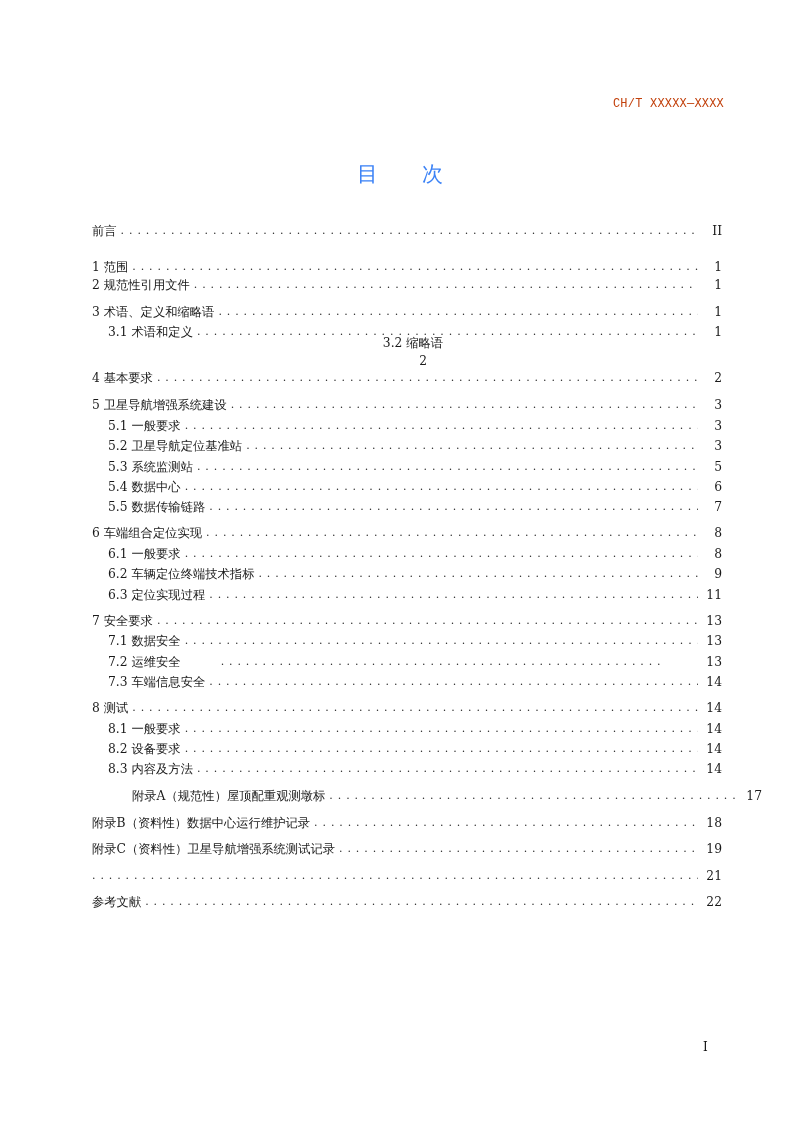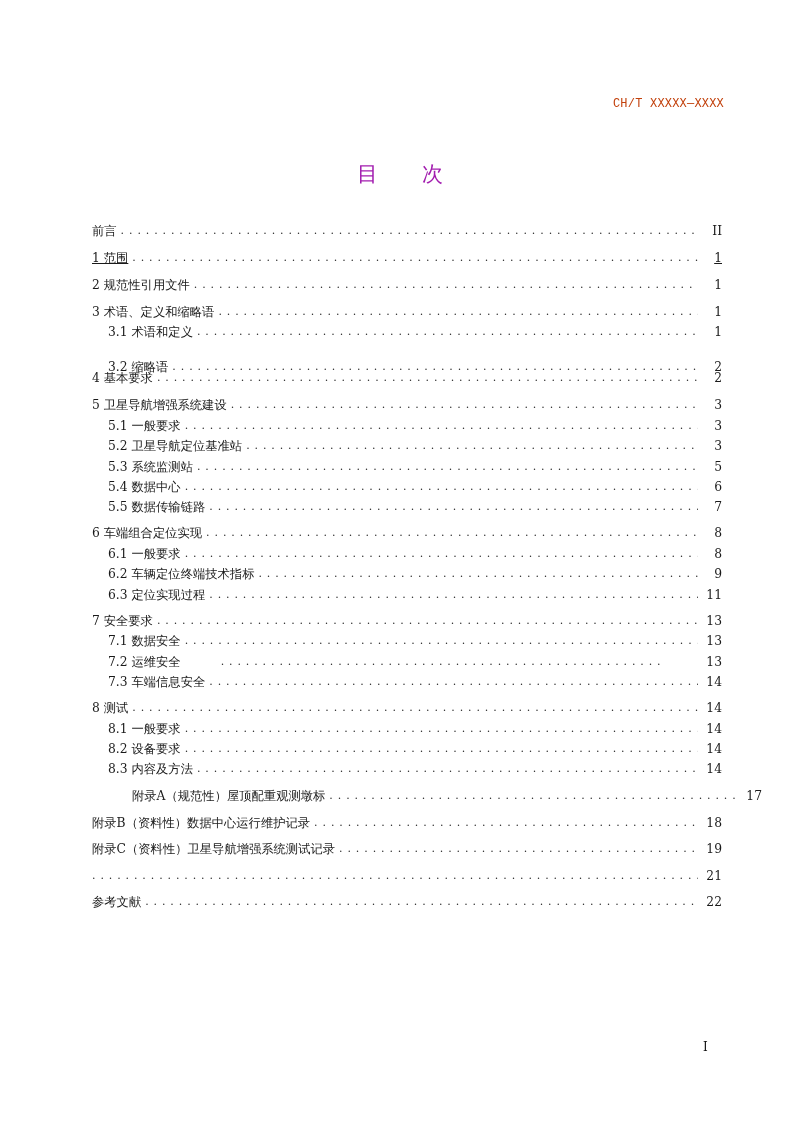--- a/index.html
+++ b/index.html
@@ -1,21 +1,21 @@
 <!DOCTYPE html>
 <html><head>
 <meta charset="utf-8">
 <style>
   html, body { margin: 0; padding: 0; background: #ffffff; }
   body { width: 800px; height: 1132px; position: relative; overflow: hidden;
          font-family: "DejaVu Serif", "Liberation Serif", serif; color: #1a1a1a; }
   .header-code { position: absolute; top: 97px; right: 76px; font-family: "Liberation Mono", "DejaVu Sans Mono", monospace;
                  font-size: 12px; letter-spacing: 0.2px; color: #c2410c; }
   .title { position: absolute; top: 160px; left: 0; width: 800px; text-align: center;
-           font-family: "DejaVu Sans", "Liberation Sans", sans-serif; font-size: 21px; color: #a21caf; }
+           font-family: "DejaVu Sans", "Liberation Sans", sans-serif; font-size: 21px; color: #3b82f6; }
   .title span { display: inline-block; }
   .title .gap { width: 44px; }
   .toc { position: absolute; left: 92px; width: 630px; top: 0; }
   .toc-row { position: absolute; left: 0; width: 630px; height: 18px; display: flex; align-items: center;
              font-size: 12.3px; line-height: 18px; white-space: nowrap; }
   .toc-row.l2 { left: 16px; width: 614px; }
   .toc-label { flex: 0 0 auto; padding-right: 4px; }
   .toc-leader { flex: 1 1 auto; overflow: hidden; height: 18px; position: relative; }
   .toc-leader::before { content: ". . . . . . . . . . . . . . . . . . . . . . . . . . . . . . . . . . . . . . . . . . . . . . . . . . . . . . . . . . . . . . . . . . . . . . . . . . . . . . . . . . . . . . . . . . . . . . . . . . . . . . . . . . . . . . . . . . . . . . . . .";
                         position: absolute; left: 0; top: 0; font-size: 11px; letter-spacing: 0.7px; color: #333; white-space: nowrap; }
@@ -31,41 +31,41 @@
   <div class="title">
     <span>目</span><span class="gap"></span><span>次</span>
   </div>
 
   <div class="toc" id="toc">
       <div class="toc-row" style="top: 222px;">
         <span class="toc-label">前言</span>
         <span class="toc-leader"></span>
         <span class="toc-page">II</span>
       </div>
-      <div class="toc-row" style="top: 249px; text-decoration: underline;">
+      <div class="toc-row" style="top: 258px;">
         <span class="toc-label">1 范围</span>
         <span class="toc-leader"></span>
         <span class="toc-page">1</span>
       </div>
       <div class="toc-row" style="top: 276px;">
         <span class="toc-label">2 规范性引用文件</span>
         <span class="toc-leader"></span>
         <span class="toc-page">1</span>
       </div>
       <div class="toc-row" style="top: 303px;">
         <span class="toc-label">3 术语、定义和缩略语</span>
         <span class="toc-leader"></span>
         <span class="toc-page">1</span>
       </div>
       <div class="toc-row l2" style="top: 323px; align-items: center;">
         <span class="toc-label">3.1 术语和定义</span>
         <span class="toc-leader"></span>
         <span class="toc-page">1</span>
       </div>
-      <div class="toc-row l2" style="top: 358px;">
+      <div class="toc-row l2" style="top: 334px; flex-direction: column;">
         <span class="toc-label">3.2 缩略语</span>
         <span class="toc-leader"></span>
         <span class="toc-page">2</span>
       </div>
       <div class="toc-row" style="top: 369px;">
         <span class="toc-label">4 基本要求</span>
         <span class="toc-leader"></span>
         <span class="toc-page">2</span>
       </div>
       <div class="toc-row" style="top: 396px;">

